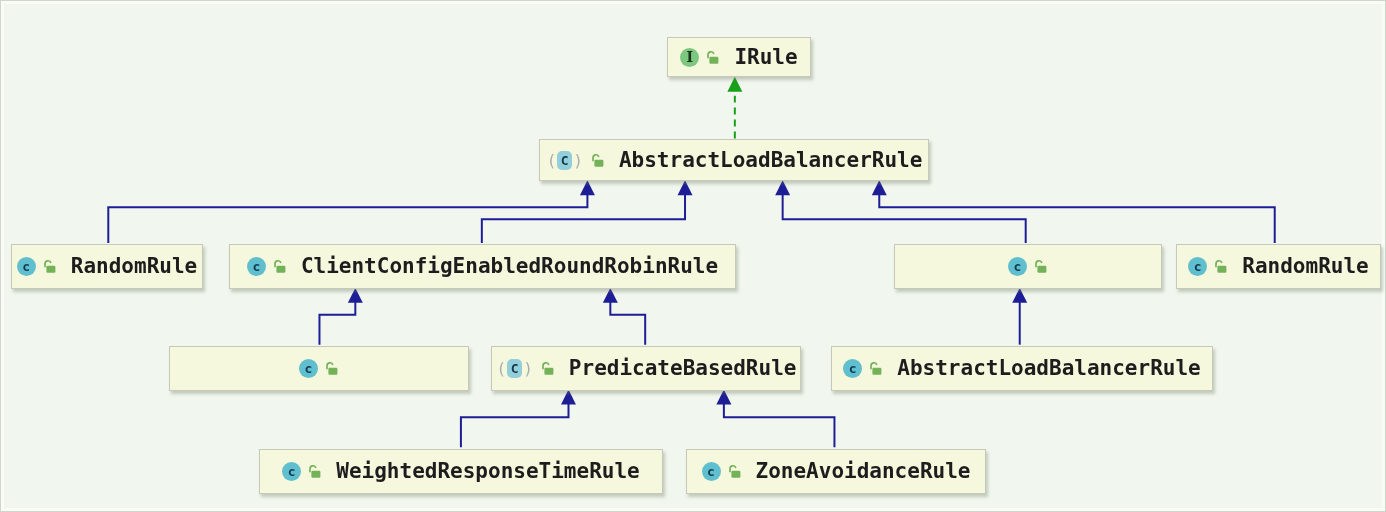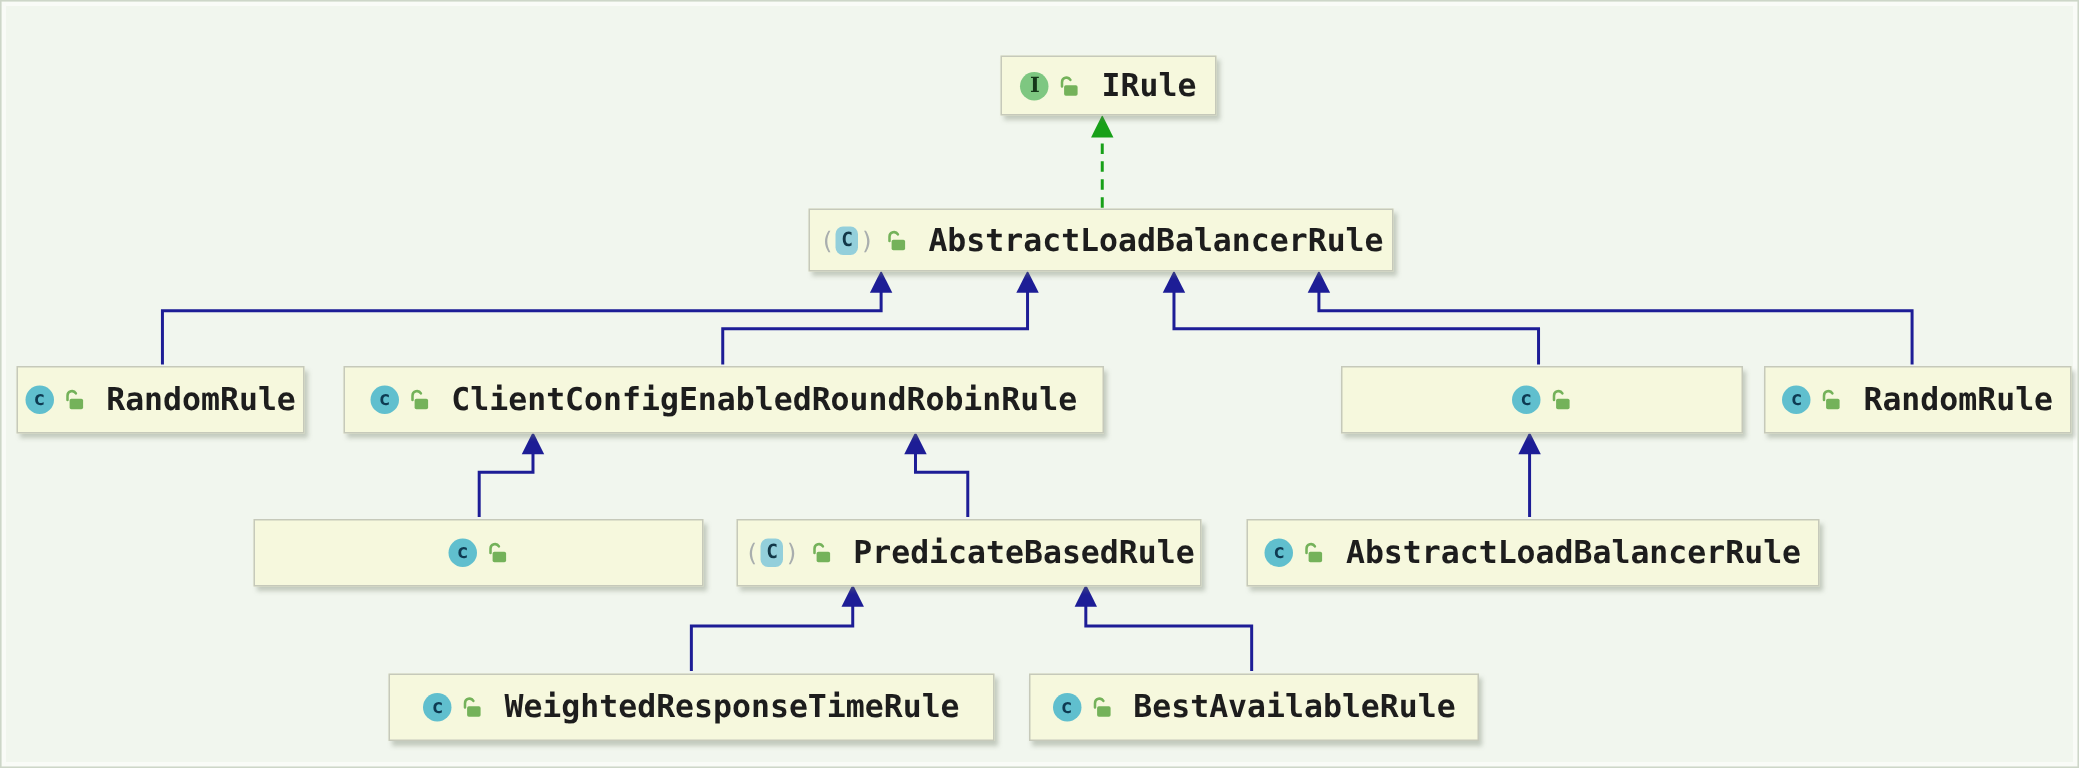--- a/index.html
+++ b/index.html
@@ -185,16 +185,16 @@
           <rect x="4.4" y="6.8" width="9" height="7" rx="1.2" fill="#74b25a"></rect>
         </svg>
         <span class="node-label">WeightedResponseTimeRule</span>
       </div>
       <div class="node" style="left: 685px; top: 448px; width: 300px; height: 45px;">
         <span class="chip chip-class">c</span>
         <svg width="15" height="15" viewBox="0 0 15 15" class="lock-icon">
           <path d="M3 7.6 V4.8 A3 3 0 0 1 8.6 3.3" fill="none" stroke="#74b25a" stroke-width="1.7" stroke-linecap="round"></path>
           <rect x="4.4" y="6.8" width="9" height="7" rx="1.2" fill="#74b25a"></rect>
         </svg>
-        <span class="node-label">BestAvailableRule</span>
+        <span class="node-label">ZoneAvoidanceRule</span>
       </div>
     </div>
 </div>
 
 </body></html>

